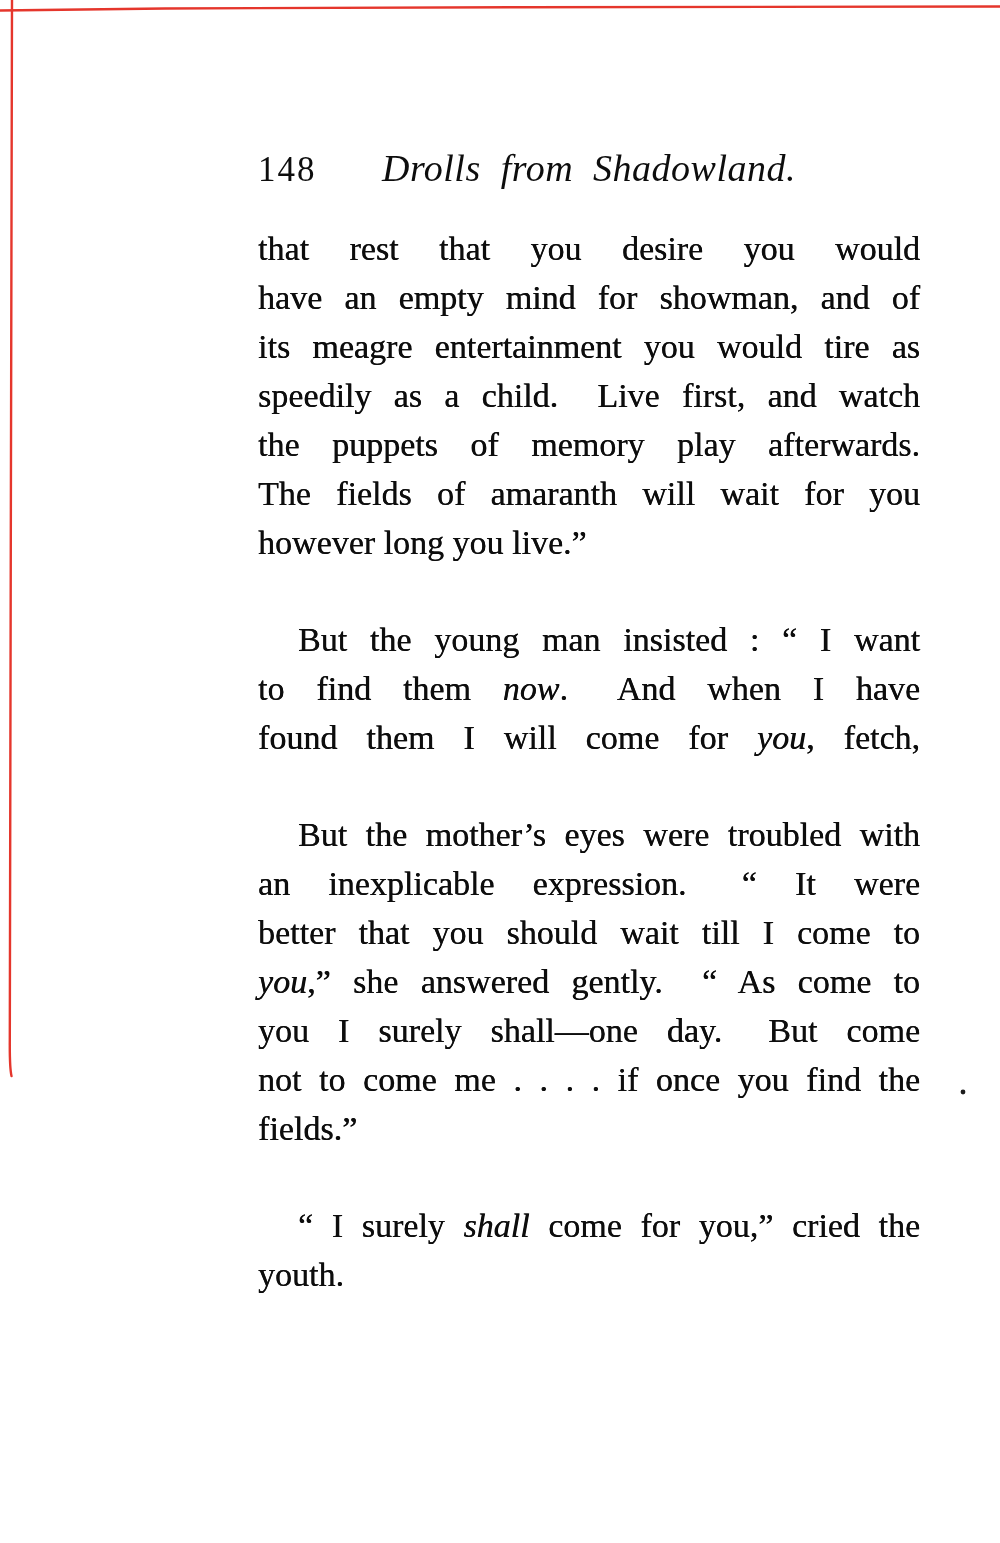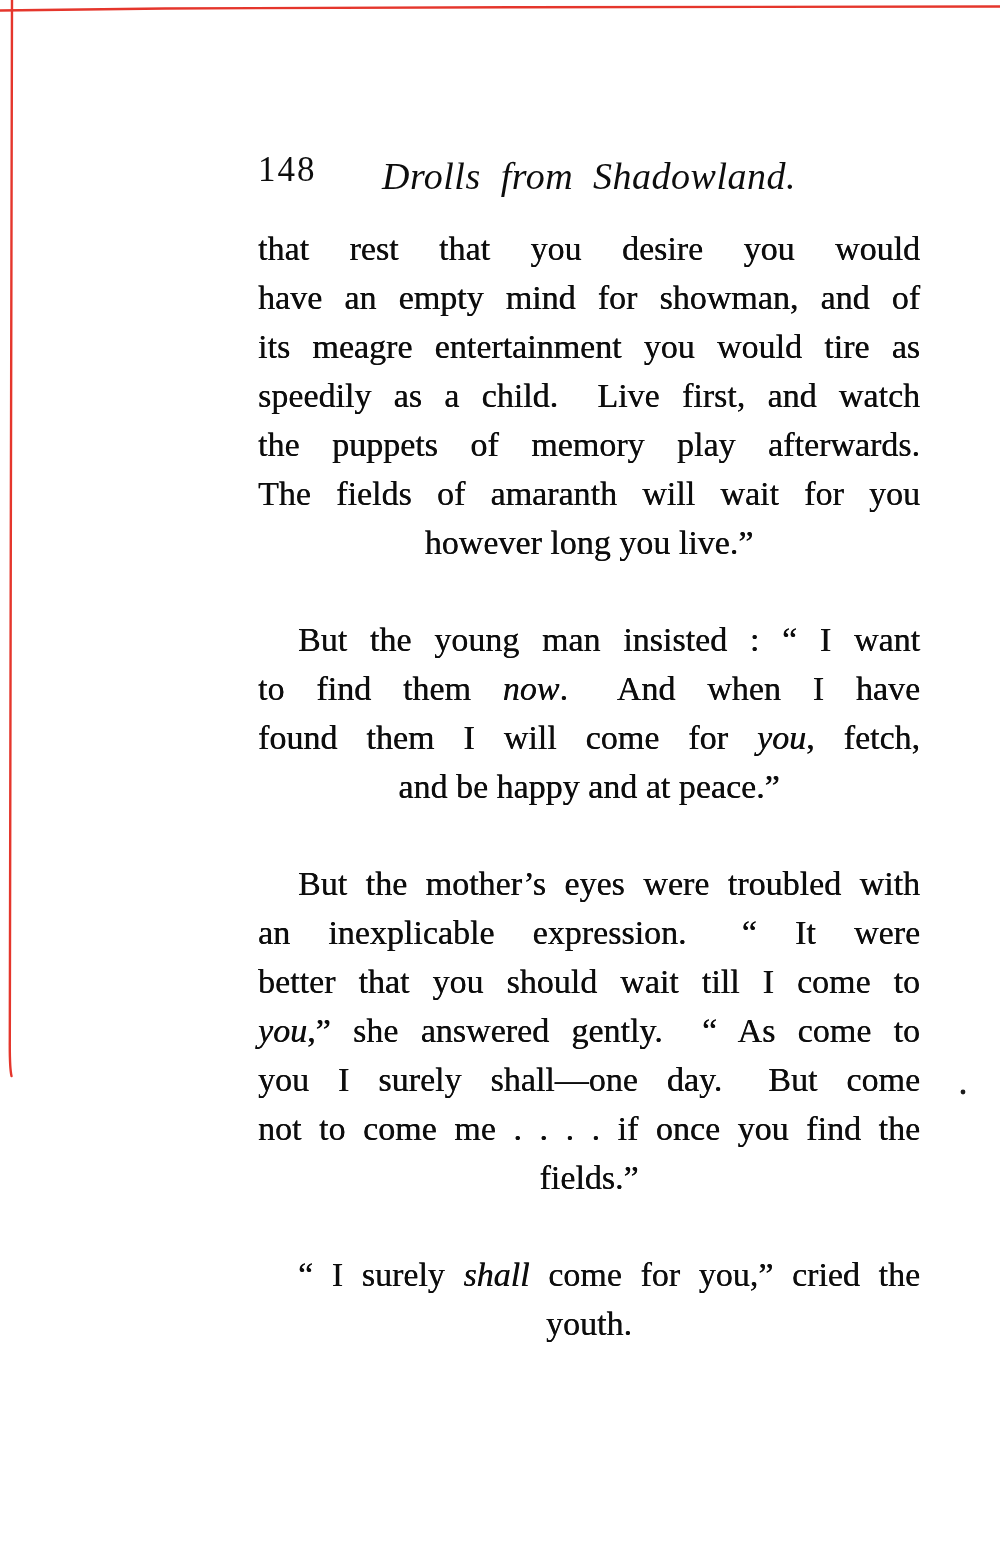--- a/index.html
+++ b/index.html
@@ -29,21 +29,21 @@
     position: absolute;
     left: 0;
     top: 3px;
     font-size: 35px;
     line-height: 50px;
     letter-spacing: 2px;
   }
   .running-title {
     position: absolute;
     left: 0; right: 0;
-    top: 8px;
+    top: 0;
     text-align: center;
     font-style: italic;
     font-size: 38px;
     line-height: 52px;
     word-spacing: 10px;
     letter-spacing: 0.5px;
   }
   .text-block {
     position: absolute;
     left: 258px;
@@ -51,21 +51,21 @@
     width: 662px;
     font-family: Liberation Serif, serif;
   }
   .para { margin: 0; padding: 0; }
   .line {
     height: 49px;
     line-height: 49px;
     font-size: 34px;
     white-space: normal;
     text-shadow: 0.35px 0 0 currentColor;
-    text-align: center;
+    text-align: left;
   }
   .line.just {
     text-align: justify;
     text-align-last: justify;
   }
   .line.first {
     text-indent: 40px;
     margin-top: 48px;
   }
   .line i { font-style: italic; }
@@ -93,21 +93,20 @@
         <div class="line just"><span>its meagre entertainment you would tire as</span></div>
         <div class="line just"><span>speedily as a child.  Live first, and watch</span></div>
         <div class="line just"><span>the puppets of memory play afterwards.</span></div>
         <div class="line just"><span>The fields of amaranth will wait for you</span></div>
         <div class="line"><span>however long you live.”</span></div>
       </div>
       <div class="para">
         <div class="line just first"><span>But the young man insisted : “ I want</span></div>
         <div class="line just"><span>to find them </span><i>now</i><span>.  And when I have</span></div>
         <div class="line just"><span>found them I will come for </span><i>you</i><span>, fetch,</span></div>
-        <div class="line"><span>and be happy and at peace.”</span></div>
       </div>
       <div class="para">
         <div class="line just first"><span>But the mother’s eyes were troubled with</span></div>
         <div class="line just"><span>an inexplicable expression.  “ It were</span></div>
         <div class="line just"><span>better that you should wait till I come to</span></div>
         <div class="line just"><i>you</i><span>,” she answered gently.  “ As come to</span></div>
         <div class="line just"><span>you I surely shall—one day.  But come</span></div>
         <div class="line just"><span>not to come me . . . . if once you find the</span></div>
         <div class="line"><span>fields.”</span></div>
       </div>

